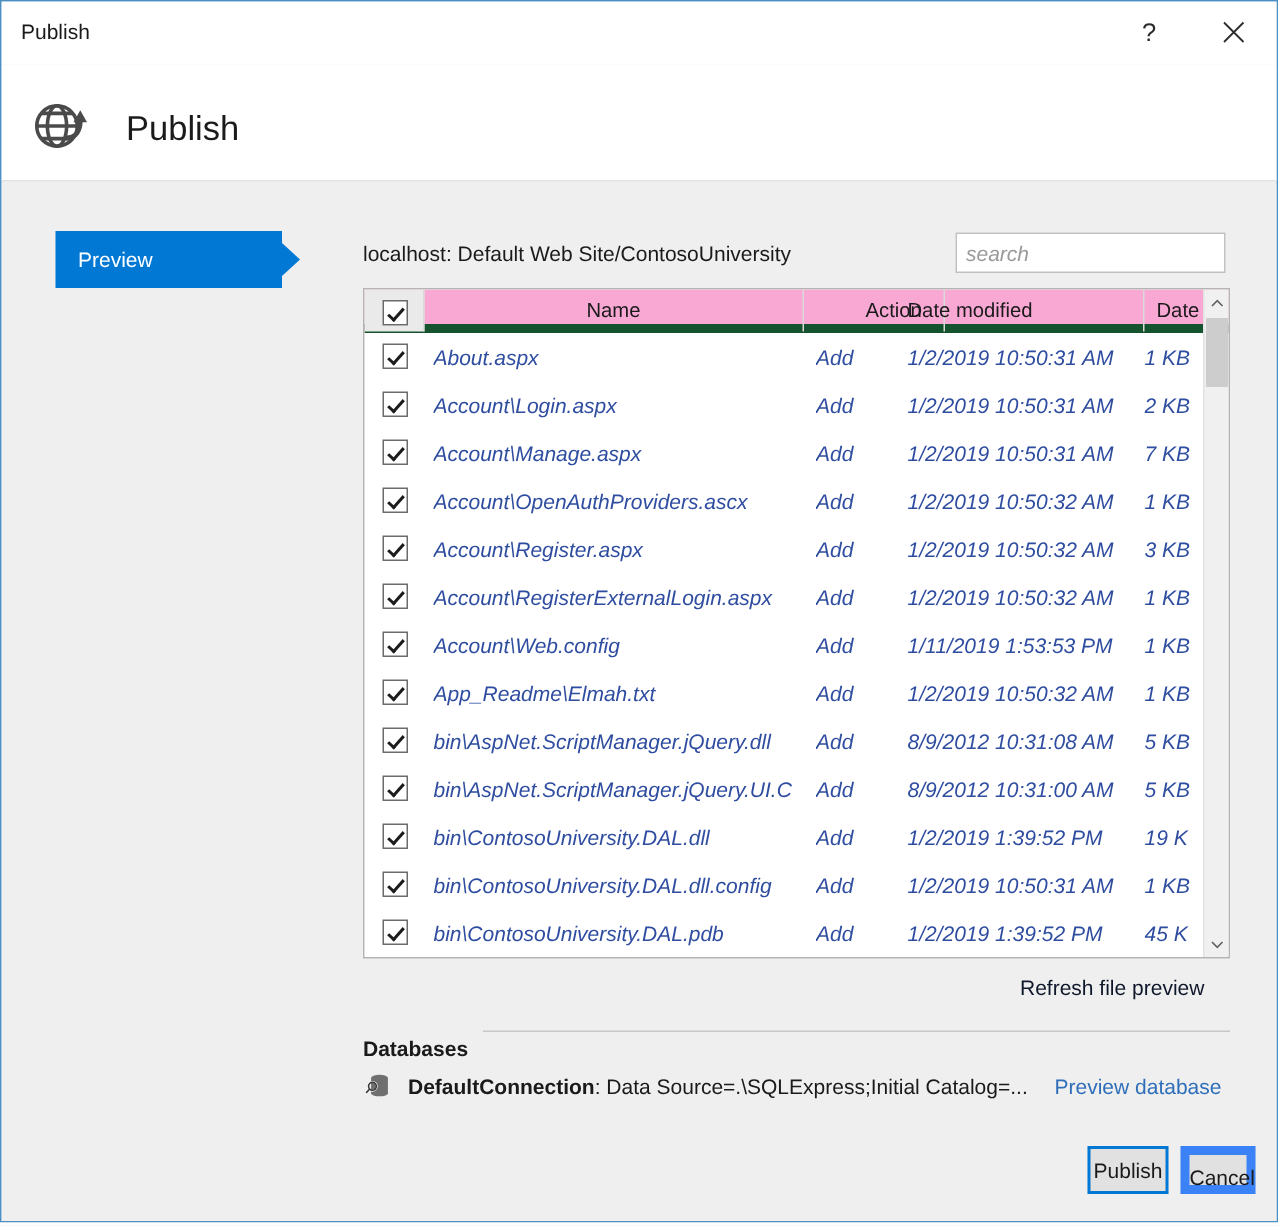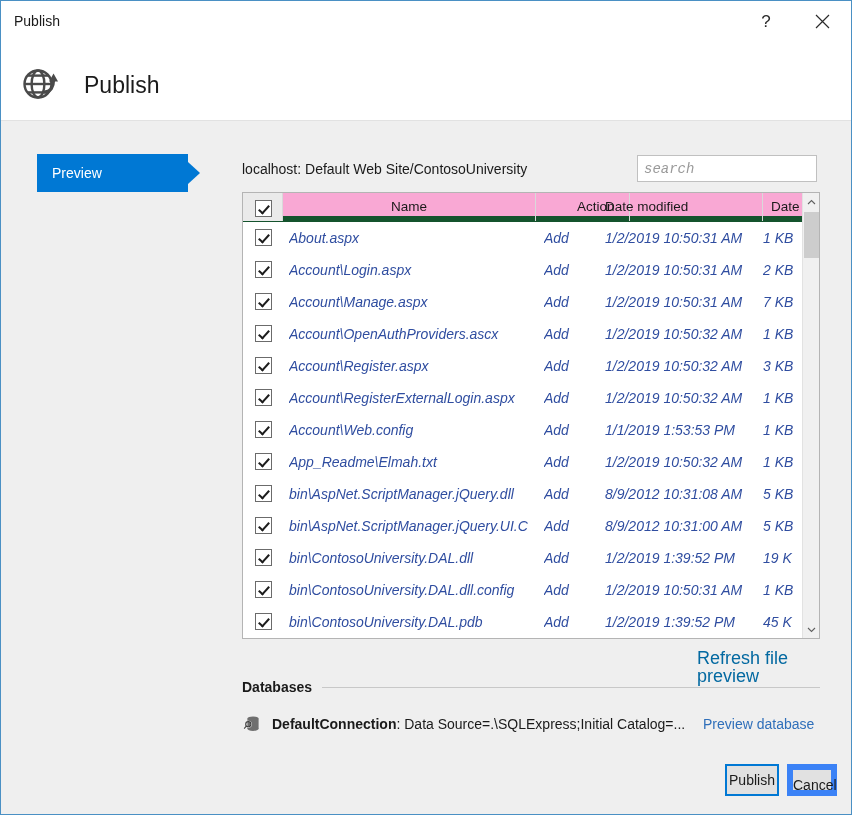--- a/index.html
+++ b/index.html
@@ -163,21 +163,21 @@
     box-sizing: border-box;
   }
   .search-box input {
     width: 100%;
     height: 100%;
     border: 0;
     outline: none;
     background: transparent;
     padding: 0 6px;
     box-sizing: border-box;
-    font-family: Liberation Mono, monospace;
+    font-family: Liberation Sans, sans-serif;
     font-size: 14px;
     color: #222;
   }
   .search-box input::placeholder {
     color: #9a9a9a;
     font-style: italic;
     opacity: 1;
   }
 
   
@@ -318,42 +318,42 @@
     top: 19px;
     width: 15px;
     height: 46px;
     background: #cdcdcd;
     cursor: default;
   }
 
   
   .refresh-link {
     position: absolute;
-    left: 455px;
+    left: 438px;
     top: 527px;
-    font-size: 18px;
-    color: #0369a1;
+    font-size: 14px;
+    color: #0f172a;
     cursor: default;
     line-height: 18px;
   }
 
   
   .db-section {
     position: absolute;
     left: 0;
     top: 556px;
     width: 578px;
   }
   .db-title-row {
     position: relative;
     height: 20px;
   }
   .db-title {
     position: absolute;
-    left: 0; top: 0;
+    left: 0; top: 12px;
     font-size: 14px;
     font-weight: bold;
     color: #1a1a1a;
     background: #efefef;
     padding-right: 8px;
     line-height: 18px;
     z-index: 2;
   }
   .db-rule {
     position: absolute;
@@ -494,21 +494,21 @@
           <div class="fl-head-cell hc-size">Date</div>
         </div>
 
         <div class="fl-rows" id="rows-container">
             <div class="fl-row"><span class="cb cell c-check"></span><div class="cell c-name">About.aspx</div><div class="cell c-action">Add</div><div class="cell c-date">1/2/2019 10:50:31 AM</div><div class="cell c-size">1 KB</div></div>
             <div class="fl-row"><span class="cb cell c-check"></span><div class="cell c-name">Account\Login.aspx</div><div class="cell c-action">Add</div><div class="cell c-date">1/2/2019 10:50:31 AM</div><div class="cell c-size">2 KB</div></div>
             <div class="fl-row"><span class="cb cell c-check"></span><div class="cell c-name">Account\Manage.aspx</div><div class="cell c-action">Add</div><div class="cell c-date">1/2/2019 10:50:31 AM</div><div class="cell c-size">7 KB</div></div>
             <div class="fl-row"><span class="cb cell c-check"></span><div class="cell c-name">Account\OpenAuthProviders.ascx</div><div class="cell c-action">Add</div><div class="cell c-date">1/2/2019 10:50:32 AM</div><div class="cell c-size">1 KB</div></div>
             <div class="fl-row"><span class="cb cell c-check"></span><div class="cell c-name">Account\Register.aspx</div><div class="cell c-action">Add</div><div class="cell c-date">1/2/2019 10:50:32 AM</div><div class="cell c-size">3 KB</div></div>
             <div class="fl-row"><span class="cb cell c-check"></span><div class="cell c-name">Account\RegisterExternalLogin.aspx</div><div class="cell c-action">Add</div><div class="cell c-date">1/2/2019 10:50:32 AM</div><div class="cell c-size">1 KB</div></div>
-            <div class="fl-row"><span class="cb cell c-check"></span><div class="cell c-name">Account\Web.config</div><div class="cell c-action">Add</div><div class="cell c-date">1/1/2019 1:53:53 PM</div><div class="cell c-size">1 KB</div></div>
+            <div class="fl-row"><span class="cb cell c-check"></span><div class="cell c-name">Account\Web.config</div><div class="cell c-action">Add</div><div class="cell c-date">1/11/2019 1:53:53 PM</div><div class="cell c-size">1 KB</div></div>
             <div class="fl-row"><span class="cb cell c-check"></span><div class="cell c-name">App_Readme\Elmah.txt</div><div class="cell c-action">Add</div><div class="cell c-date">1/2/2019 10:50:32 AM</div><div class="cell c-size">1 KB</div></div>
             <div class="fl-row"><span class="cb cell c-check"></span><div class="cell c-name">bin\AspNet.ScriptManager.jQuery.dll</div><div class="cell c-action">Add</div><div class="cell c-date">8/9/2012 10:31:08 AM</div><div class="cell c-size">5 KB</div></div>
             <div class="fl-row"><span class="cb cell c-check"></span><div class="cell c-name">bin\AspNet.ScriptManager.jQuery.UI.C</div><div class="cell c-action">Add</div><div class="cell c-date">8/9/2012 10:31:00 AM</div><div class="cell c-size">5 KB</div></div>
             <div class="fl-row"><span class="cb cell c-check"></span><div class="cell c-name">bin\ContosoUniversity.DAL.dll</div><div class="cell c-action">Add</div><div class="cell c-date">1/2/2019 1:39:52 PM</div><div class="cell c-size">19 K</div></div>
             <div class="fl-row"><span class="cb cell c-check"></span><div class="cell c-name">bin\ContosoUniversity.DAL.dll.config</div><div class="cell c-action">Add</div><div class="cell c-date">1/2/2019 10:50:31 AM</div><div class="cell c-size">1 KB</div></div>
             <div class="fl-row"><span class="cb cell c-check"></span><div class="cell c-name">bin\ContosoUniversity.DAL.pdb</div><div class="cell c-action">Add</div><div class="cell c-date">1/2/2019 1:39:52 PM</div><div class="cell c-size">45 K</div></div>
           </div>
 
         <div class="fl-scroll">
           <div class="sb-arrow sb-up">

